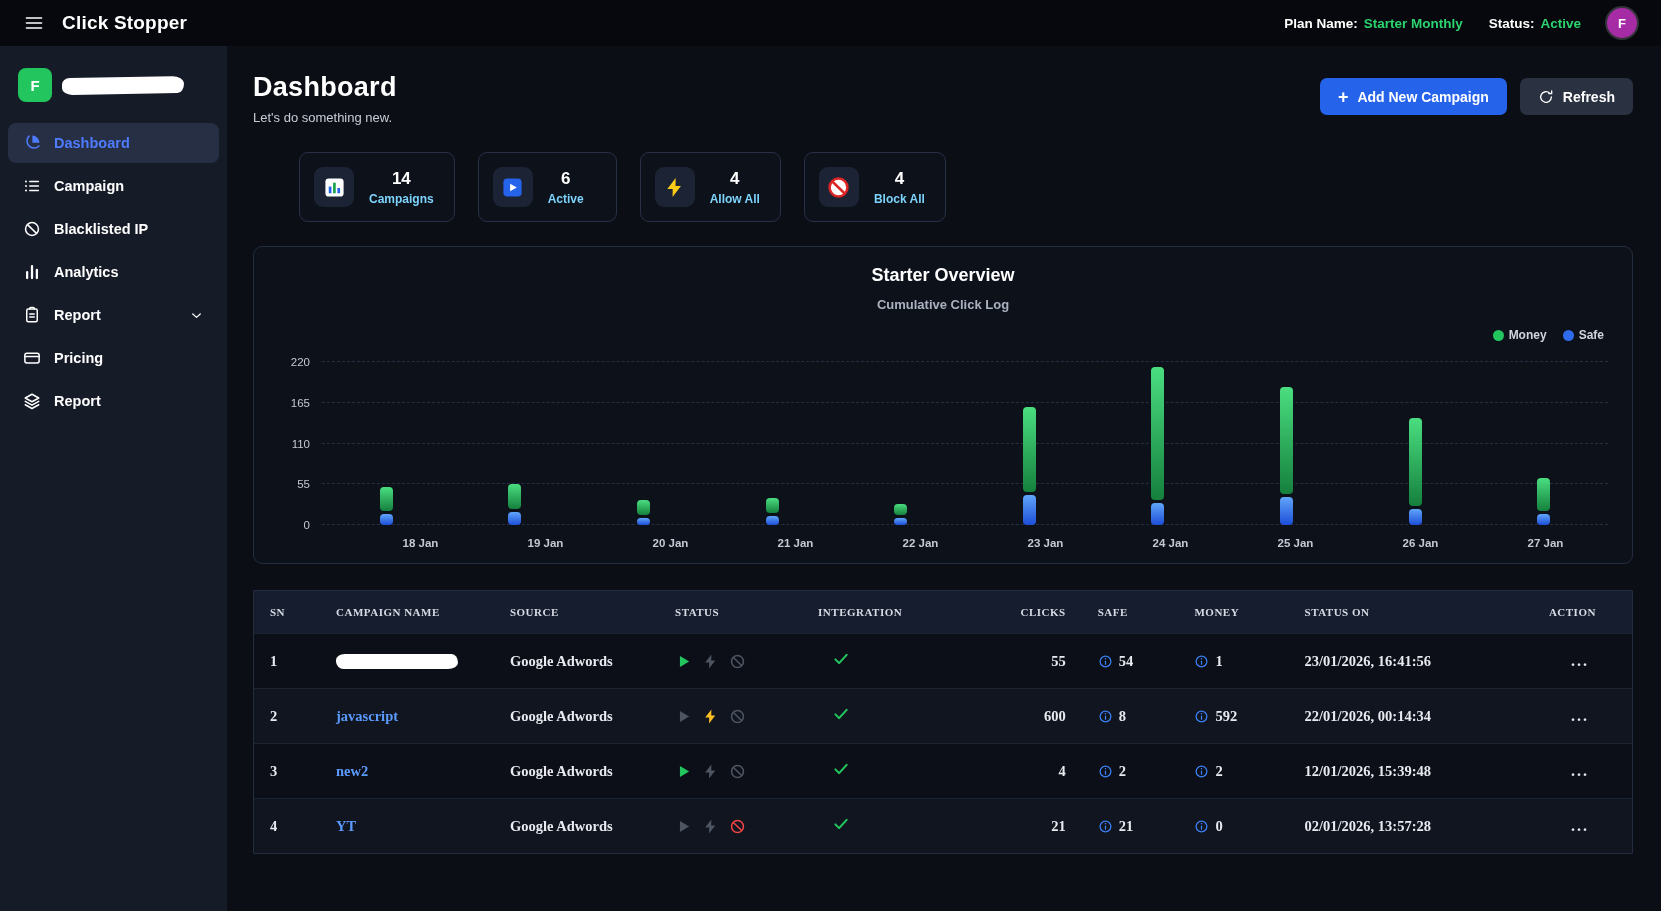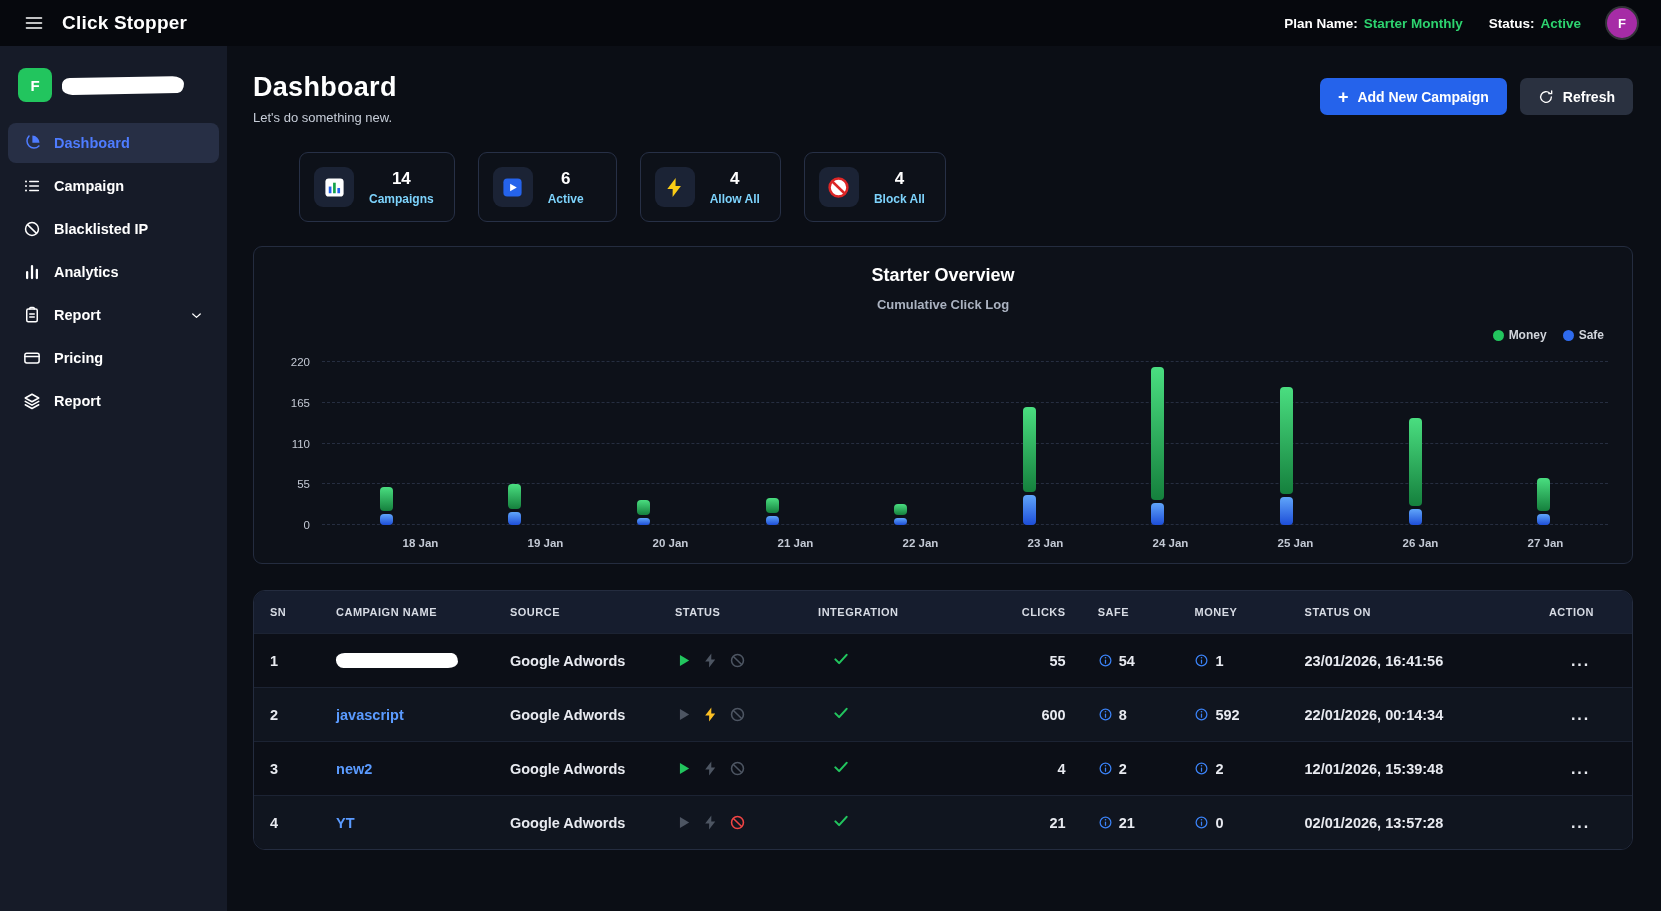--- a/index.html
+++ b/index.html
@@ -98,21 +98,21 @@
   .bar-col { flex: 1; display: flex; flex-direction: column; align-items: center; justify-content: flex-end; height: 100%; }
   .bar { width: 13px; border-radius: 4px; }
   .bar.money { background: linear-gradient(180deg, #4ade80, #15803d); margin-bottom: 3px; }
   .bar.safe { background: linear-gradient(180deg, #60a5fa, #1d4ed8); }
   .xaxis-row { display: flex; margin-top: 12px; gap: 36px; }
   .yaxis-spacer { width: 44px; flex-shrink: 0; }
   .xaxis { flex: 1; display: flex; }
   .xtick { flex: 1; text-align: center; font-size: 11.5px; color: #c3c9d4; font-weight: 600; }
 
   
-  .table-wrap { margin-top: 26px; border: 1px solid #242c3f; border-radius: 12px; overflow: hidden; }
+  .table-wrap { margin-top: 26px; border: 1px solid #242c3f; border-radius: 1px; overflow: hidden; font-family: Liberation Serif, serif; }
   table { width: 100%; border-collapse: collapse; }
   thead th {
     background: #161d2e; padding: 15px 16px; font-size: 11px; font-weight: 700;
     color: #d7dbe4; text-align: left; letter-spacing: .5px; white-space: nowrap;
   }
   tbody td { padding: 16px; font-size: 14.5px; font-weight: 600; color: #e8eaf0; border-top: 1px solid #1c2333; }
   tbody tr:nth-child(odd) { background: #0c0f17; }
   tbody tr:nth-child(even) { background: #10151f; }
   .num-right { text-align: right; }
   .link { color: #5b9bff; cursor: pointer; }

